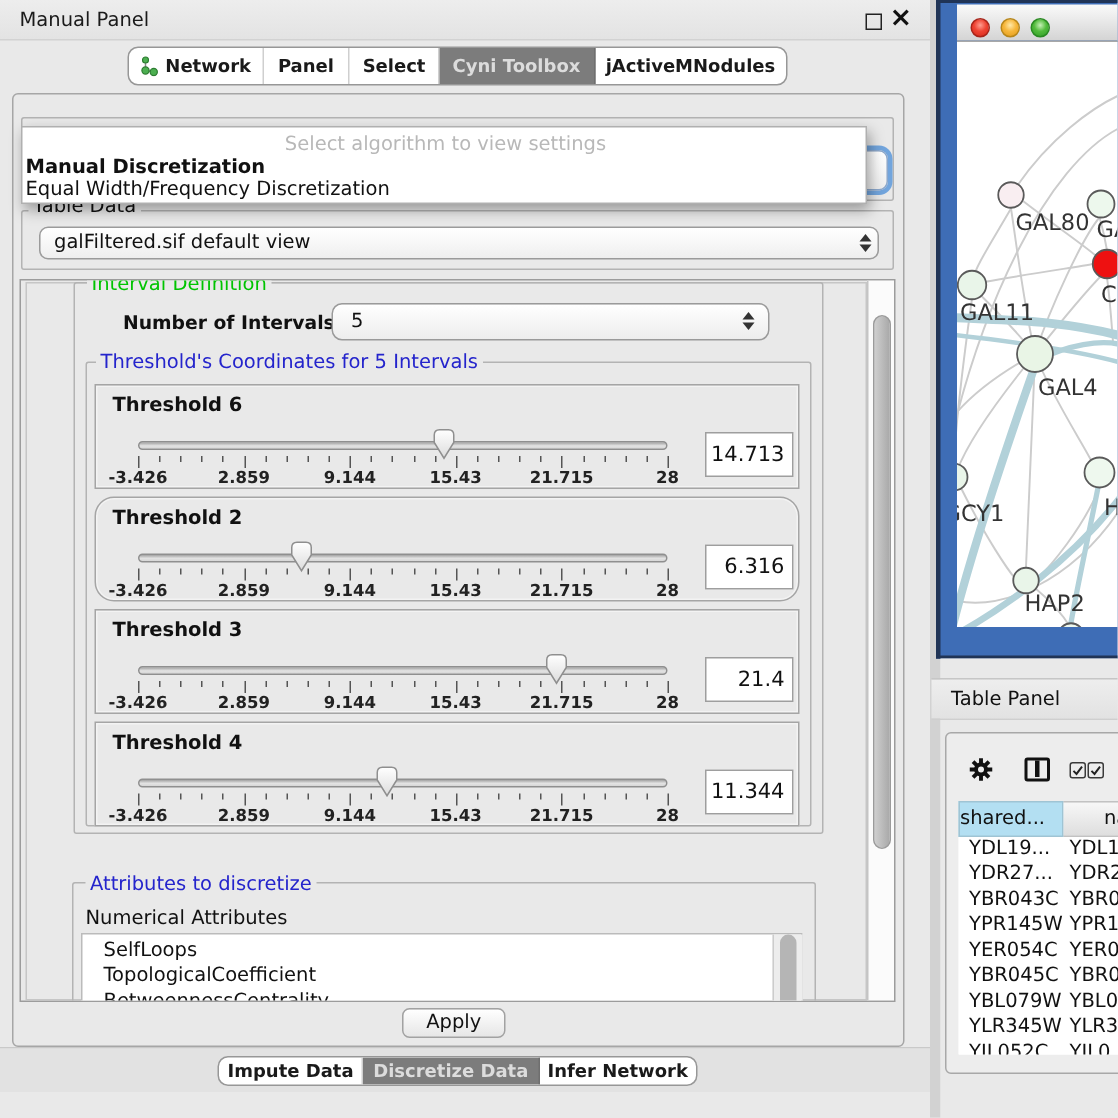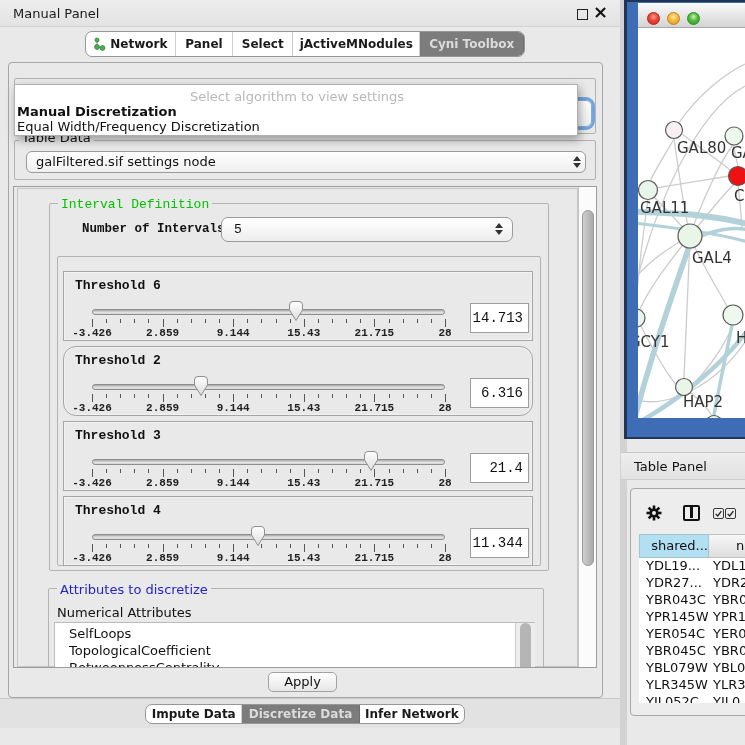--- a/index.html
+++ b/index.html
@@ -48,21 +48,21 @@
   .arrows { position:absolute; width:8px; }
   .arrows .up { width:0; height:0; border-left:4px solid transparent; border-right:4px solid transparent; border-bottom:5px solid #333; margin-bottom:2px; }
   .arrows .dn { width:0; height:0; border-left:4px solid transparent; border-right:4px solid transparent; border-top:5px solid #333; }
 
   
   .scrollpane { left:13px; top:186px; width:584px; height:482px; border:1px solid #9c9c9c; overflow:hidden; background:#e9e9e9; }
   .inner-border { left:3px; top:1px; width:561px; height:479px; border:1px solid #c6c6c6; }
   .vscroll { left:564px; top:0; width:19px; height:480px; background:#fbfbfb; border-left:1px solid #c4c4c4; }
   .vscroll-thumb { left:3px; top:23px; width:12px; height:356px; border-radius:7px; background:linear-gradient(90deg,#cfcfcf,#a9a9a9); border:1px solid #9b9b9b; }
 
-  .interval-group { left:35px; top:16px; width:500px; height:368px;font-family:Liberation Mono, monospace; }
+  .interval-group { left:35px; top:1px; width:500px; height:368px; }
   .green-title { color:#00c400; }
   .blue-title { color:#2424cc; }
 
   .noi-label { font-weight:bold; font-size:12.5px; }
   .spinner { border:1px solid #9a9a9a; border-radius:7px; background:linear-gradient(#ffffff,#ededed); }
 
   .thresh-group { left:7px; top:52px; width:484px; height:310px; }
   .tpanel { position:absolute; left:5px; width:470px; height:70px; border:1px solid #a5a5a5; background:#e9e9e9; box-shadow:inset 0 0 0 1px #f3f3f3; }
   .tpanel .tlabel { position:absolute; left:11px; top:6px; font-weight:bold; font-size:13px; }
   .track { position:absolute; left:28px; top:37px; width:353px; height:6px; border:1px solid #8f8f8f; border-radius:3px; background:linear-gradient(#a3a3a3,#e3e3e3 55%,#d6d6d6); }
@@ -98,21 +98,21 @@
   .tp-titlebar { left:621px; top:452px; width:124px; height:28px; background:linear-gradient(#eeeeee,#e2e2e2); border-top:1px solid #c6c6c6; border-bottom:1px solid #cfcfcf; }
   .tp-title { left:634px; top:459px; font-size:13px; }
   .tp-panel { left:630px; top:488px; width:130px; height:228px; border:1px solid #a8a8a8; border-radius:4px; background:#ededed; }
 
   .split-icon { position:absolute; width:17px; height:16px; border:2.5px solid #111; border-radius:2px; }
   .split-icon::after { content:""; position:absolute; left:5px; top:0; width:2.5px; height:11px; background:#111; }
   .cb { position:absolute; width:11px; height:11px; border:1.6px solid #3a3a3a; border-radius:2px; }
 
   .tbl { position:absolute; left:8px; top:45px; width:122px; height:168px; }
   .tbl-header { position:absolute; left:0; top:0; height:24px; }
-  .hdr1 { width:70px; background:#b3dff2; border:1px solid #9fc4d4; text-align:right; line-height:22px; font-size:13px; }
+  .hdr1 { width:70px; background:#b3dff2; border:1px solid #9fc4d4; text-align:left; line-height:22px; font-size:13px; }
   .hdr2 { left:70px; width:70px; background:linear-gradient(#f7f7f7,#dedede); border:1px solid #c2c2c2; border-left:none; line-height:22px; font-size:13px; padding-left:27px; }
   .trow { position:absolute; left:0; width:130px; height:17px; background:#fff; font-size:13px; }
   .trow .c1 { position:absolute; left:7px; top:0px; }
   .trow .c2 { position:absolute; left:74px; top:0px; }
   .tbl-rows-clip { position:absolute; left:0; top:24px; width:122px; height:145px; overflow:hidden; background:#fff; }
 
   svg text { font-family:"DejaVu Sans", sans-serif; }
 </style>
 </head>
 <body>
@@ -134,42 +134,42 @@
         <circle cx="9.5" cy="11" r="2.4" fill="#4caf50" stroke="#2e7d32" stroke-width="0.8"></circle>
       </svg>
       <span>Network</span>
     </div>
     <div class="tab" style="width:58px">
         <span>Panel</span>
       </div>
     <div class="tab" style="width:60px">
         <span>Select</span>
       </div>
+    <div class="tab sel" style="width:104px">
+        <span>Cyni Toolbox</span>
+      </div>
     <div class="tab" style="width:128px">
         <span>jActiveMNodules</span>
-      </div>
-    <div class="tab sel" style="width:104px">
-        <span>Cyni Toolbox</span>
       </div>
   </div>
 
   <div class="abs outer-panel"></div>
 
   <div class="abs groupbox disc-group"></div>
   <div class="abs disc-combo"></div>
 
   <div class="abs groupbox td-group"></div>
   <div class="abs grouptitle td-title">Table Data</div>
   <div class="abs combo td-combo">
     <div class="arrows" style="left:546px; top:4px;">
         <div class="up"></div>
         <div class="dn"></div>
       </div>
   </div>
-  <div class="abs td-combo-text">galFiltered.sif settings node</div>
+  <div class="abs td-combo-text">galFiltered.sif default view</div>
 
   <div class="abs popup">
     <div class="abs popup-prompt">Select algorithm to view settings</div>
     <div class="abs popup-item1">Manual Discretization</div>
     <div class="abs popup-item2">Equal Width/Frequency Discretization</div>
   </div>
 
   <div class="abs scrollpane">
     <div class="abs inner-border"></div>
 
@@ -178,20 +178,21 @@
       <div class="abs noi-label" style="left:32px; top:18px;">Number of Intervals</div>
       <div class="abs spinner" style="left:171px; top:13px; width:292px; height:25px;">
         <span style="position:absolute; left:12px; top:4px;">5</span>
         <div class="arrows" style="left:273px; top:5px;">
             <div class="up"></div>
             <div class="dn"></div>
           </div>
       </div>
 
       <div class="abs groupbox thresh-group">
+        <div class="grouptitle blue-title" style="left:6px; top:-8px;">Threshold's Coordinates for 5 Intervals</div>
         <div class="tpanel" style="top:14px;">
             <div class="tlabel">Threshold 6</div>
             <div class="track"></div>
             <div class="vbox">14.713</div>
             <div class="tick" style="left: 28px; top: 47px; height: 8px;"></div>
             <div class="ticklabel" style="left: -2px; width: 60px;">-3.426</div>
             <div class="tick" style="left: 42.12px; top: 47px; height: 4px;"></div>
             <div class="tick" style="left: 56.24px; top: 47px; height: 4px;"></div>
             <div class="tick" style="left: 70.36px; top: 47px; height: 4px;"></div>
             <div class="tick" style="left: 84.48px; top: 47px; height: 4px;"></div>

